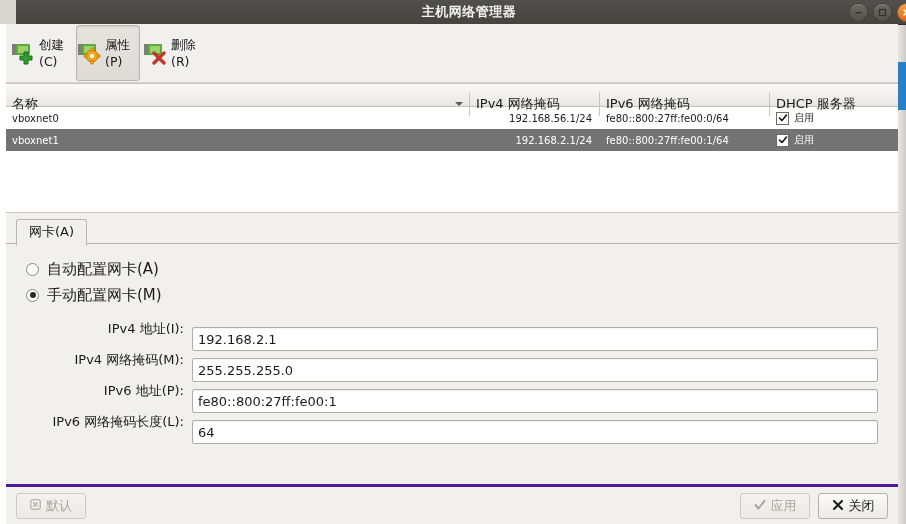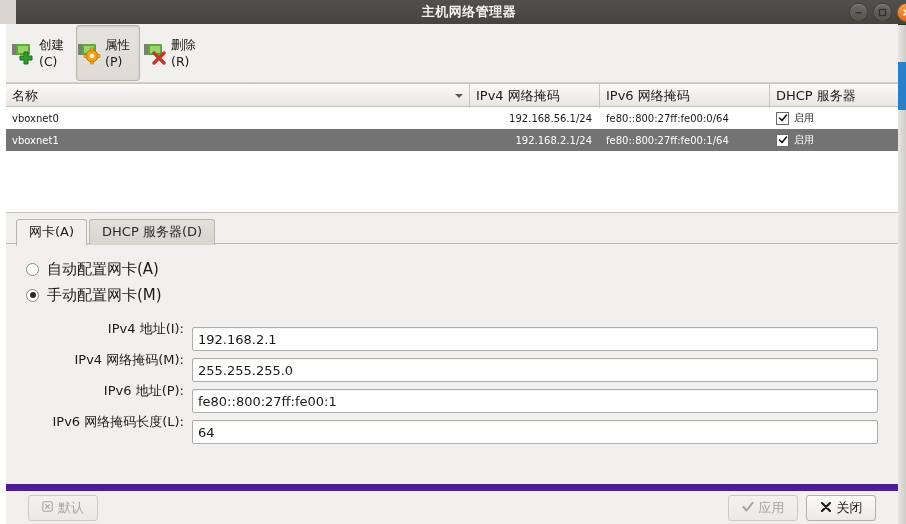--- a/index.html
+++ b/index.html
@@ -102,21 +102,21 @@
   }
   .thead {
     display: flex; height: 22px; align-items: stretch;
     background: linear-gradient(to bottom,#fbfaf9,#e9e6e2);
     border-bottom: 1px solid #c3c0bb;
     font-size: 13px;
   }
   .th {
     display: flex; align-items: center; padding: 12px 6px;
     border-right: 1px solid #c9c6c1; box-sizing: border-box;
-    position: relative; color: #1a1a1a;
+    position: relative; color: #1a1a1a; margin-top: 8px;
   }
   .th.c-name { width: 464px; }
   .th.c-ipv4 { width: 130px; }
   .th.c-ipv6 { width: 170px; }
   .th.c-dhcp { width: 128px; border-right: none; }
   .sort-caret {
     position: absolute; right: 6px; top: 50%; margin-top: -2px;
     width: 0; height: 0;
     border-left: 4px solid transparent; border-right: 4px solid transparent;
     border-top: 4px solid #5c5a56;
@@ -183,22 +183,22 @@
     font-family: "DejaVu Sans", "Liberation Sans", sans-serif;
     font-size: 13px; color: #1a1a1a; line-height: 22px;
     margin-right: 10px;
     box-shadow: inset 0 1px 1px rgba(0,0,0,.05);
     margin-top: 20px;
   }
 
   
   .bottombar {
     height: 40px; display: flex; align-items: center;
-    padding: 0 22px; box-sizing: border-box;
-    border-top: 7px solid #4c1d95;
+    padding: 0 10px; box-sizing: border-box;
+    border-top: 3px solid #4c1d95;
   }
   .btn {
     height: 26px; min-width: 70px; box-sizing: border-box;
     display: inline-flex; align-items: center; justify-content: center; gap: 5px;
     padding: 0 10px; font-size: 13px;
     border: 1px solid #b3b0ab; border-radius: 3px;
     background: linear-gradient(to bottom,#fbfaf9,#eceae6);
     color: #1a1a1a;
   }
   .btn.disabled { color: #a9a6a1; border-color: #cdcac5;
@@ -333,23 +333,20 @@
           </span>
           <span>启用</span>
         </div>
       </div>
     </div>
 
     <div class="tabs-row">
       <div class="tab active">
         <span>网卡(A)</span>
       </div>
-      <div class="tab">
-        <span>DHCP 服务器(D)</span>
-      </div>
     </div>
 
     <div class="panel">
 
       <div class="radio-row">
         <span class="radio"></span>
         <span class="radio-label">自动配置网卡(A)</span>
       </div>
 
       <div class="radio-row">

